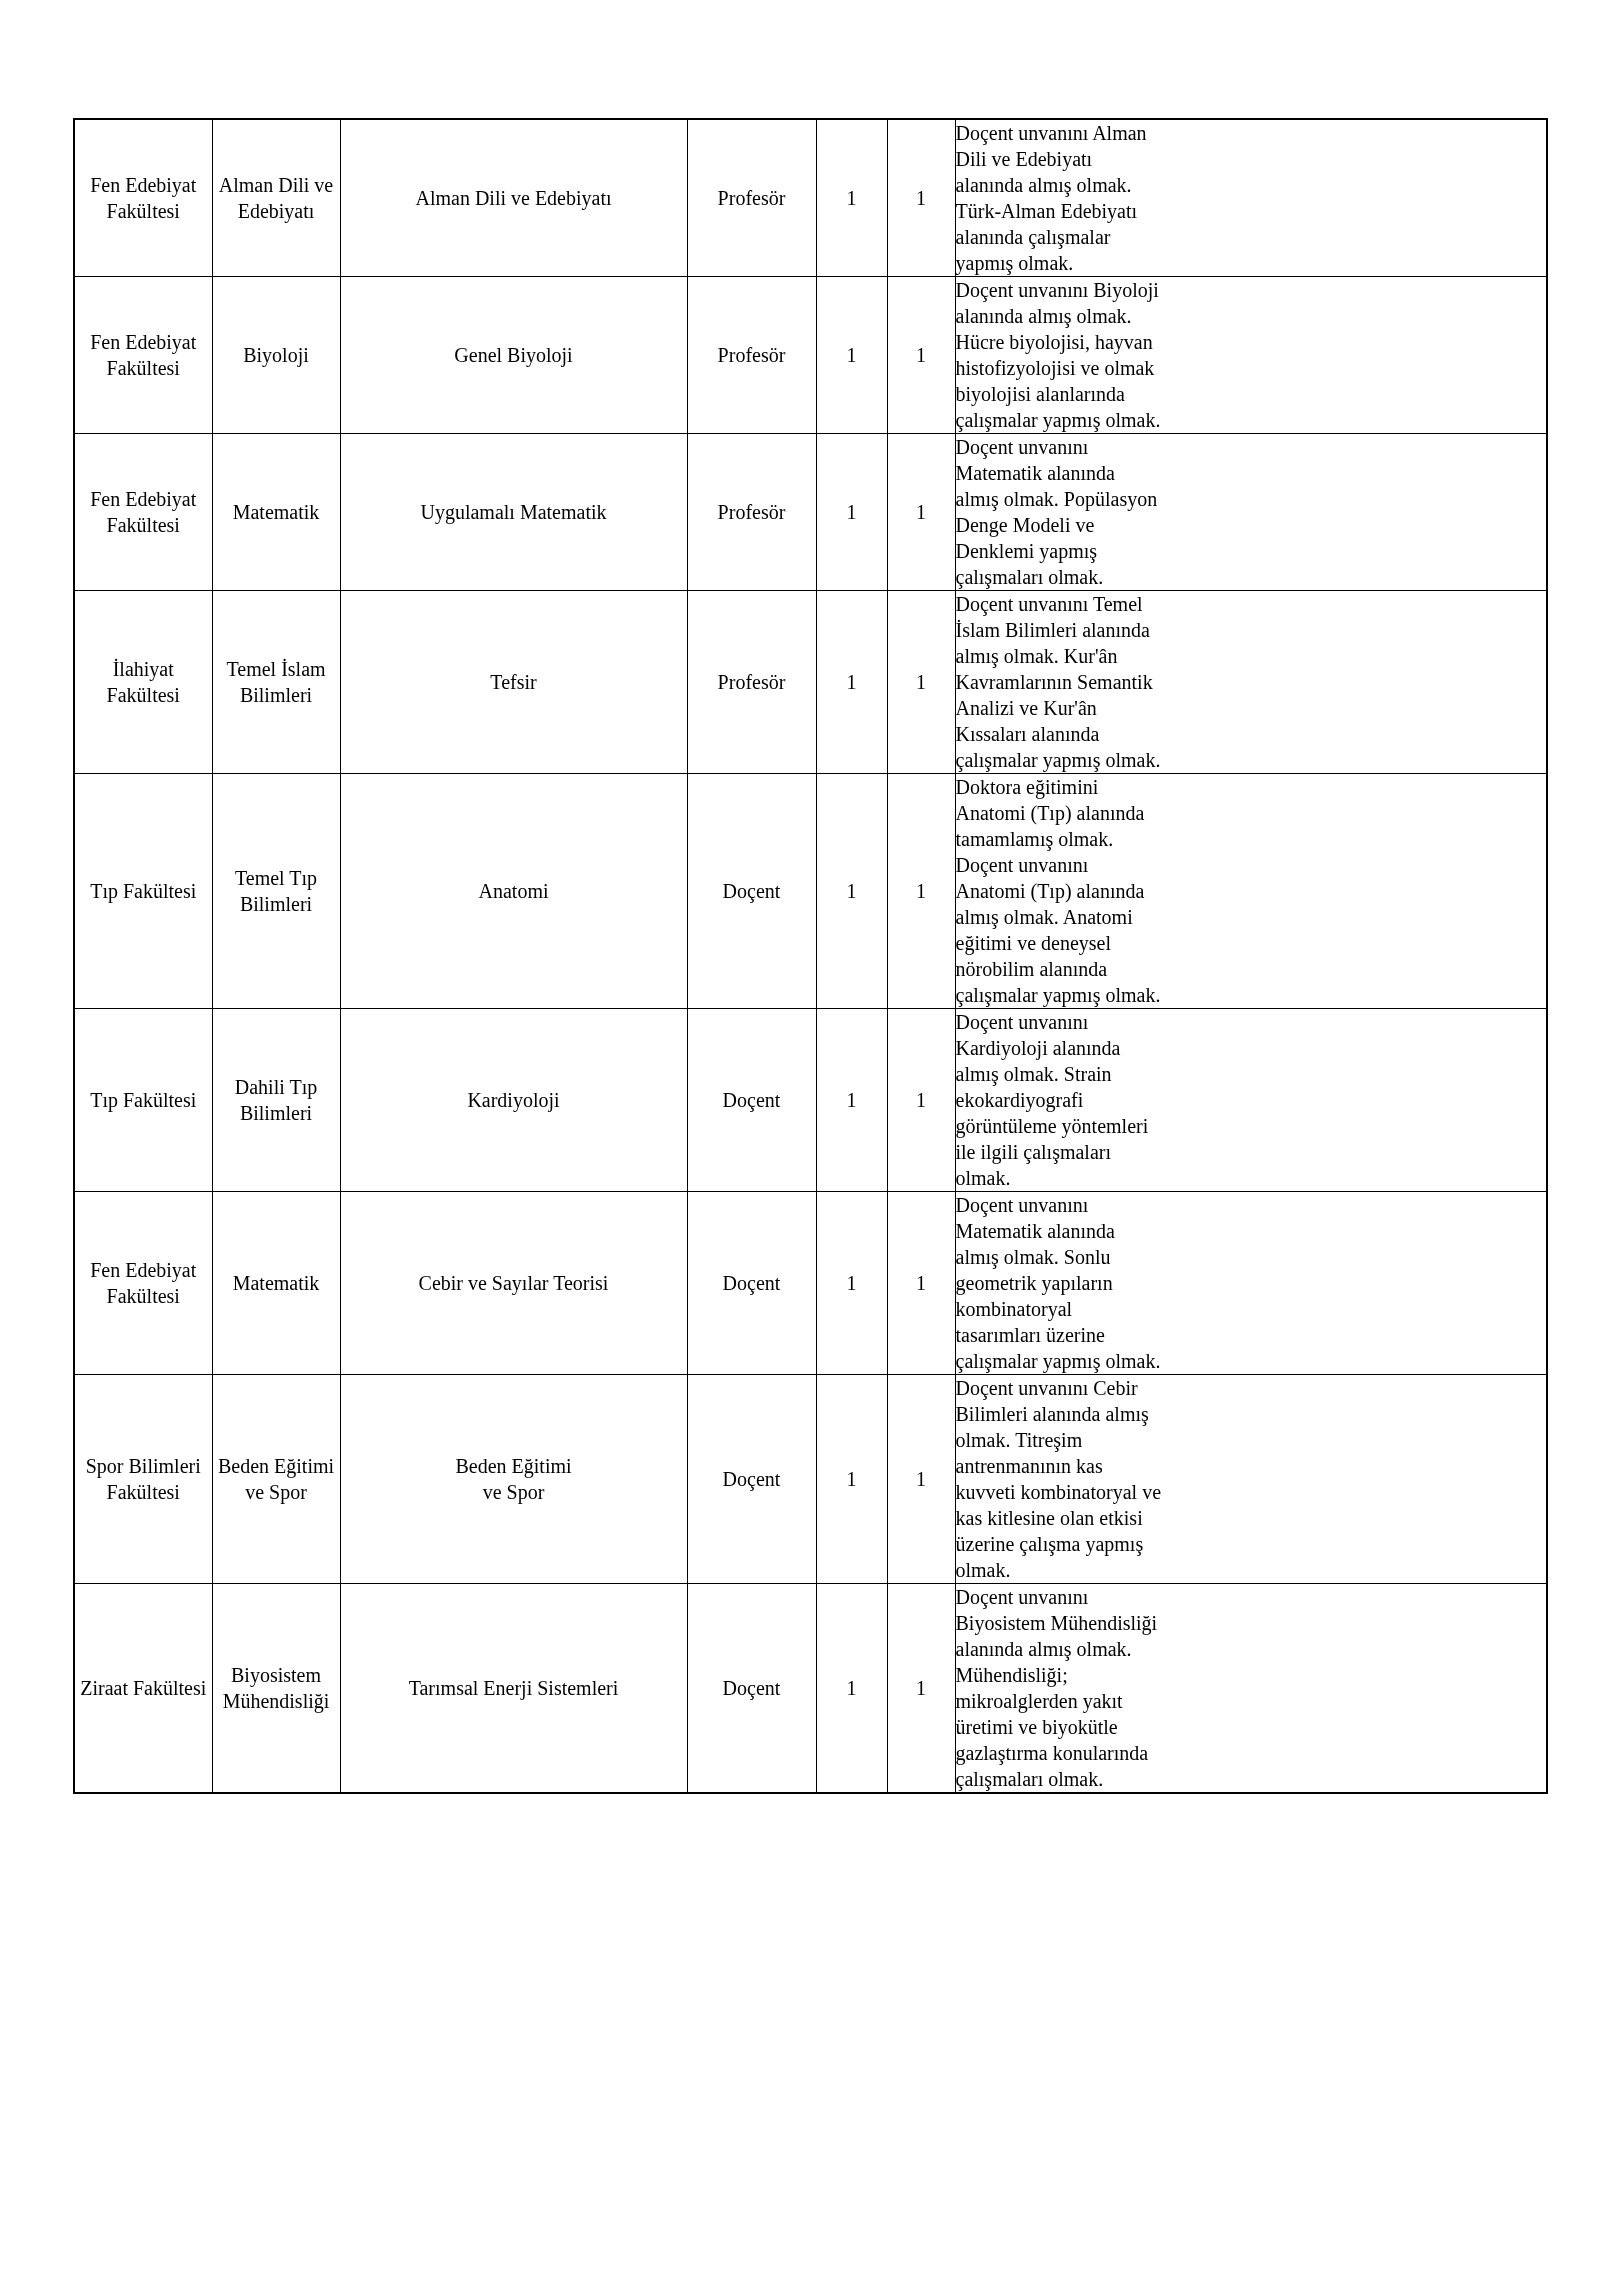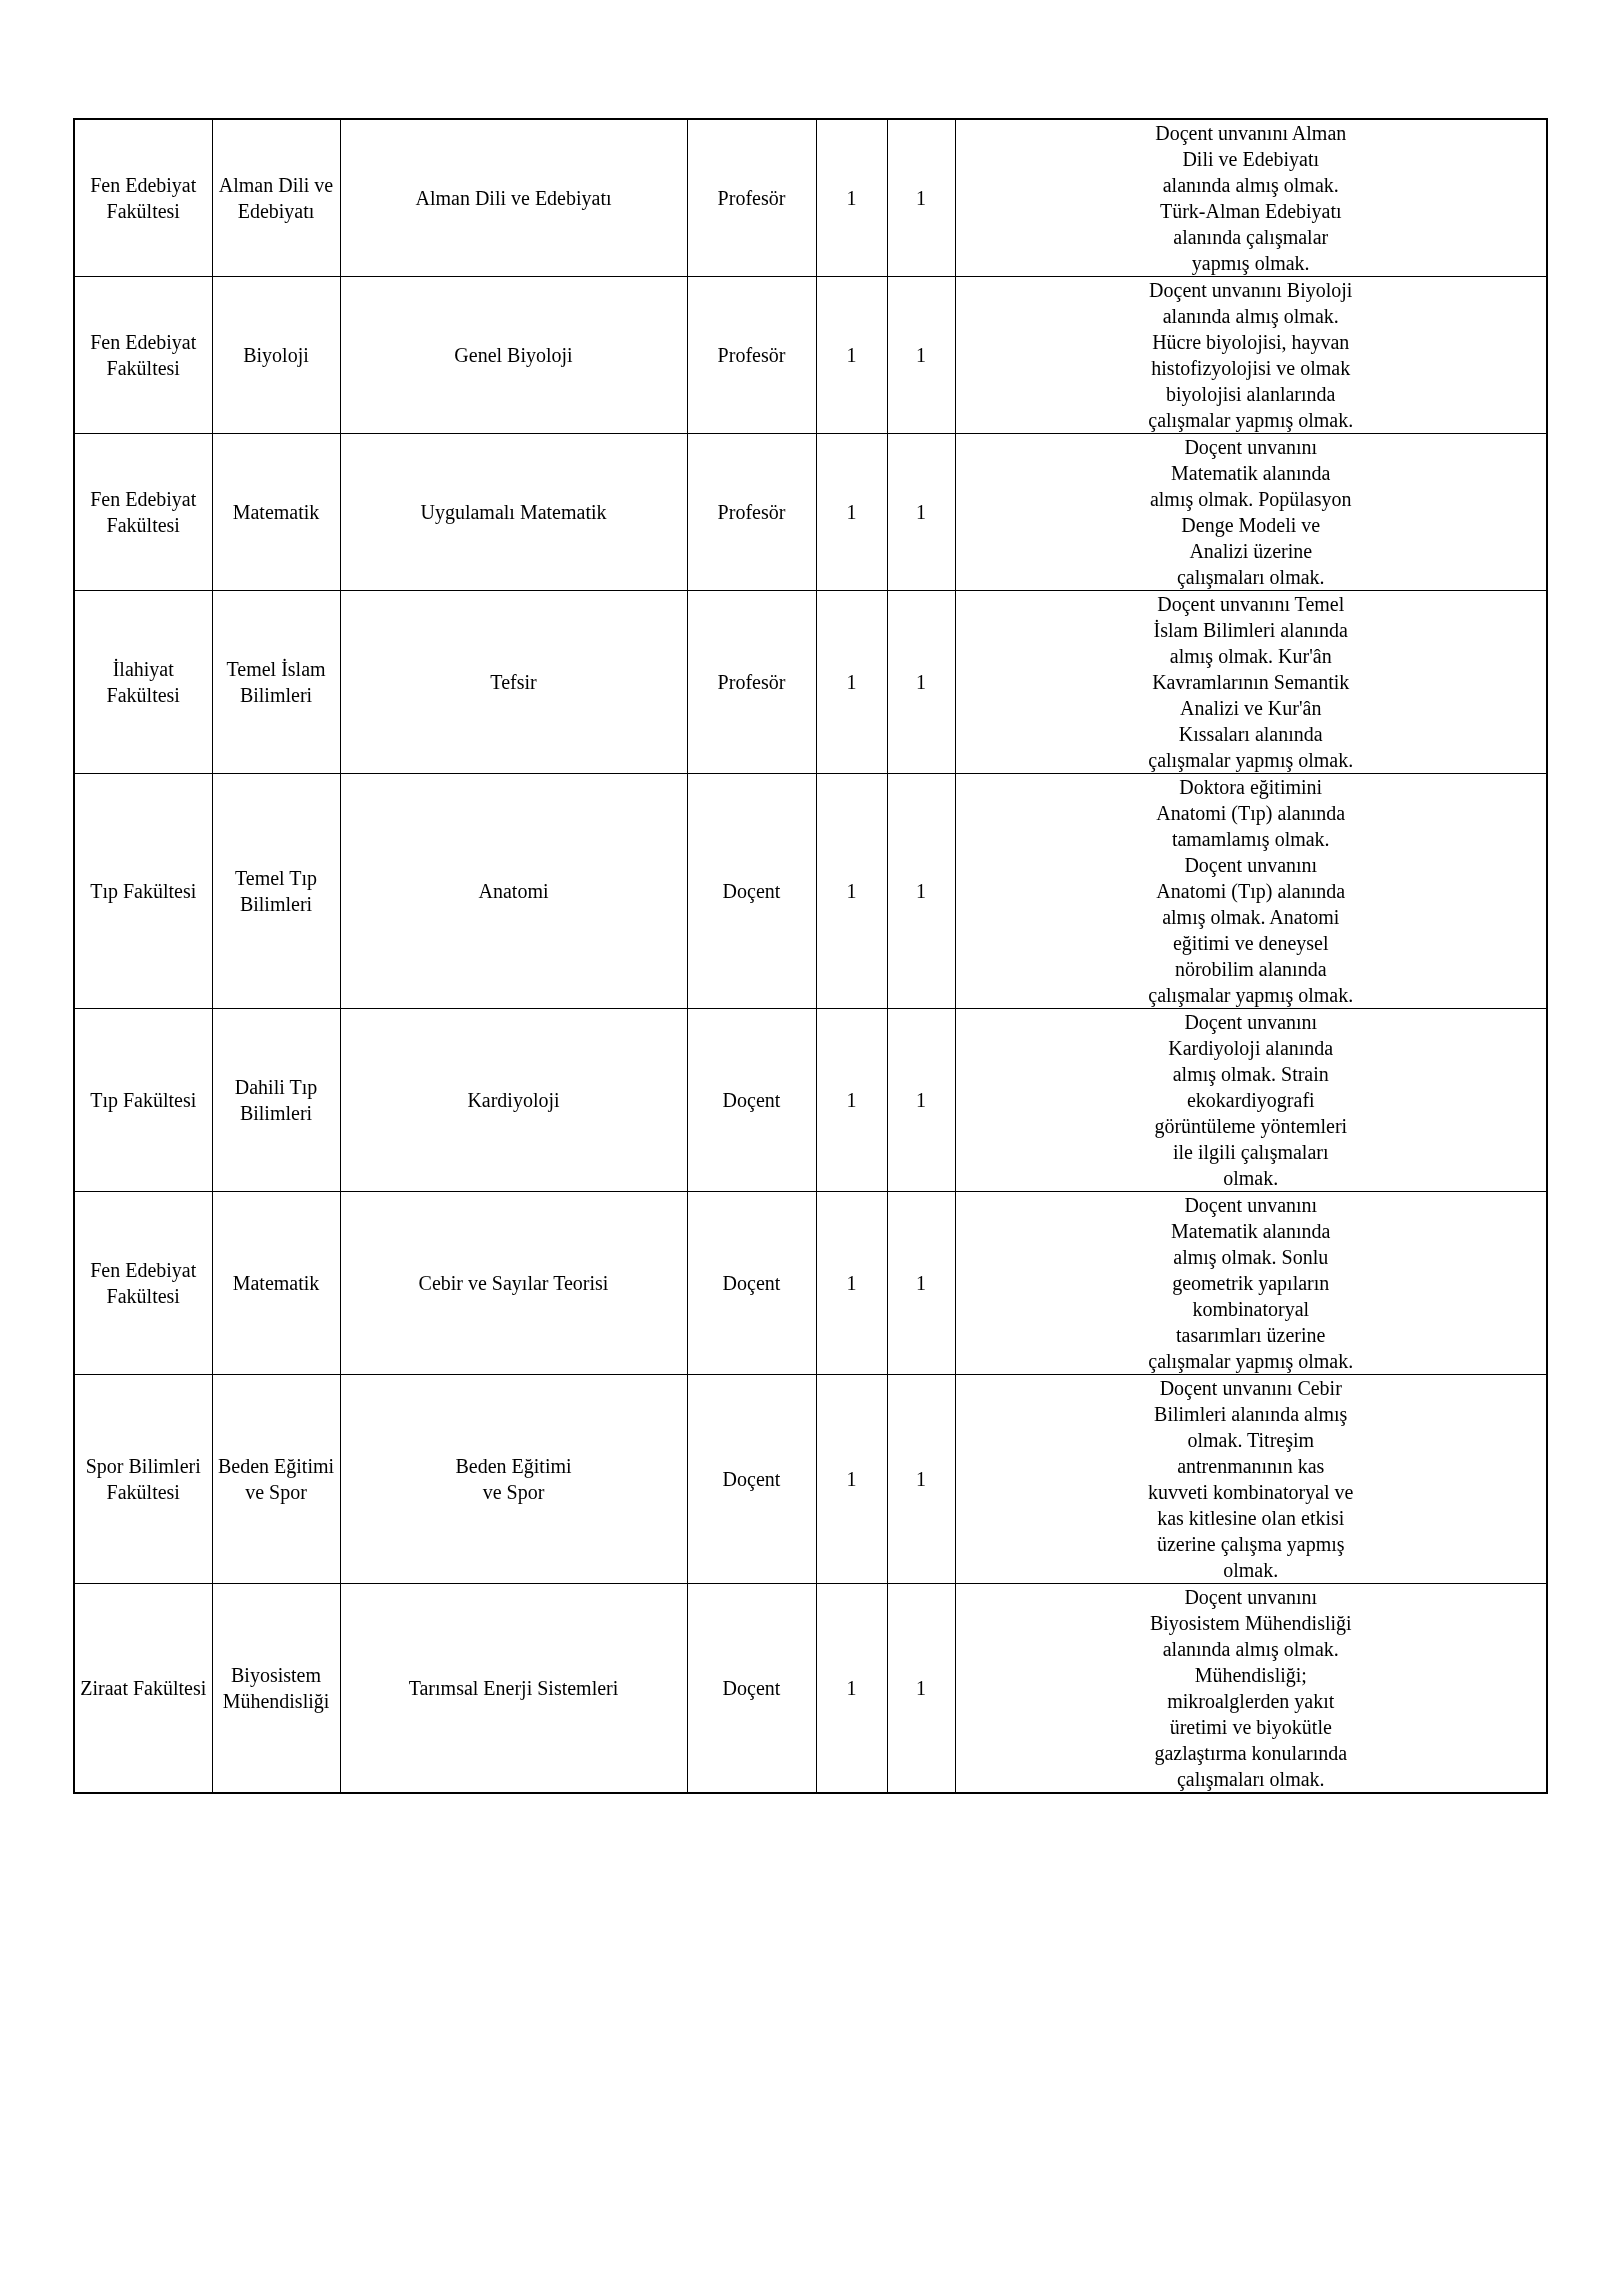--- a/index.html
+++ b/index.html
@@ -42,21 +42,21 @@
   col.c-derece    { width: 71px; }
   col.c-adet      { width: 68px; }
   col.c-aciklama  { width: 592px; }
 
   .cell-center {
     text-align: center;
     vertical-align: middle;
     padding: 3.9px 6.5px;
   }
   .cell-desc {
-    text-align: center;
+    text-align: left;
     vertical-align: top;
     padding: 5.2px 9.2px 5.2px 10.5px;
     line-height: 1.32;
     margin-left: 32px;
   }
   .cell-desc .line { display: block; white-space: pre; }
   .cell-center .line { display: block; }
 </style>
 </head>
 <body>
@@ -150,21 +150,21 @@
             <span class="line">1</span>
           </td>
           <td class="cell-center">
             <span class="line">1</span>
           </td>
           <td class="cell-desc">
             <span class="line">Doçent unvanını</span>
             <span class="line">Matematik alanında</span>
             <span class="line">almış olmak. Popülasyon</span>
             <span class="line">Denge Modeli ve</span>
-            <span class="line">Analizi üzerine</span>
+            <span class="line">Denklemi yapmış</span>
             <span class="line">çalışmaları olmak.</span>
           </td>
         </tr>
         <tr>
           <td class="cell-center">
             <span class="line">İlahiyat</span>
             <span class="line">Fakültesi</span>
           </td>
           <td class="cell-center">
             <span class="line">Temel İslam</span>

